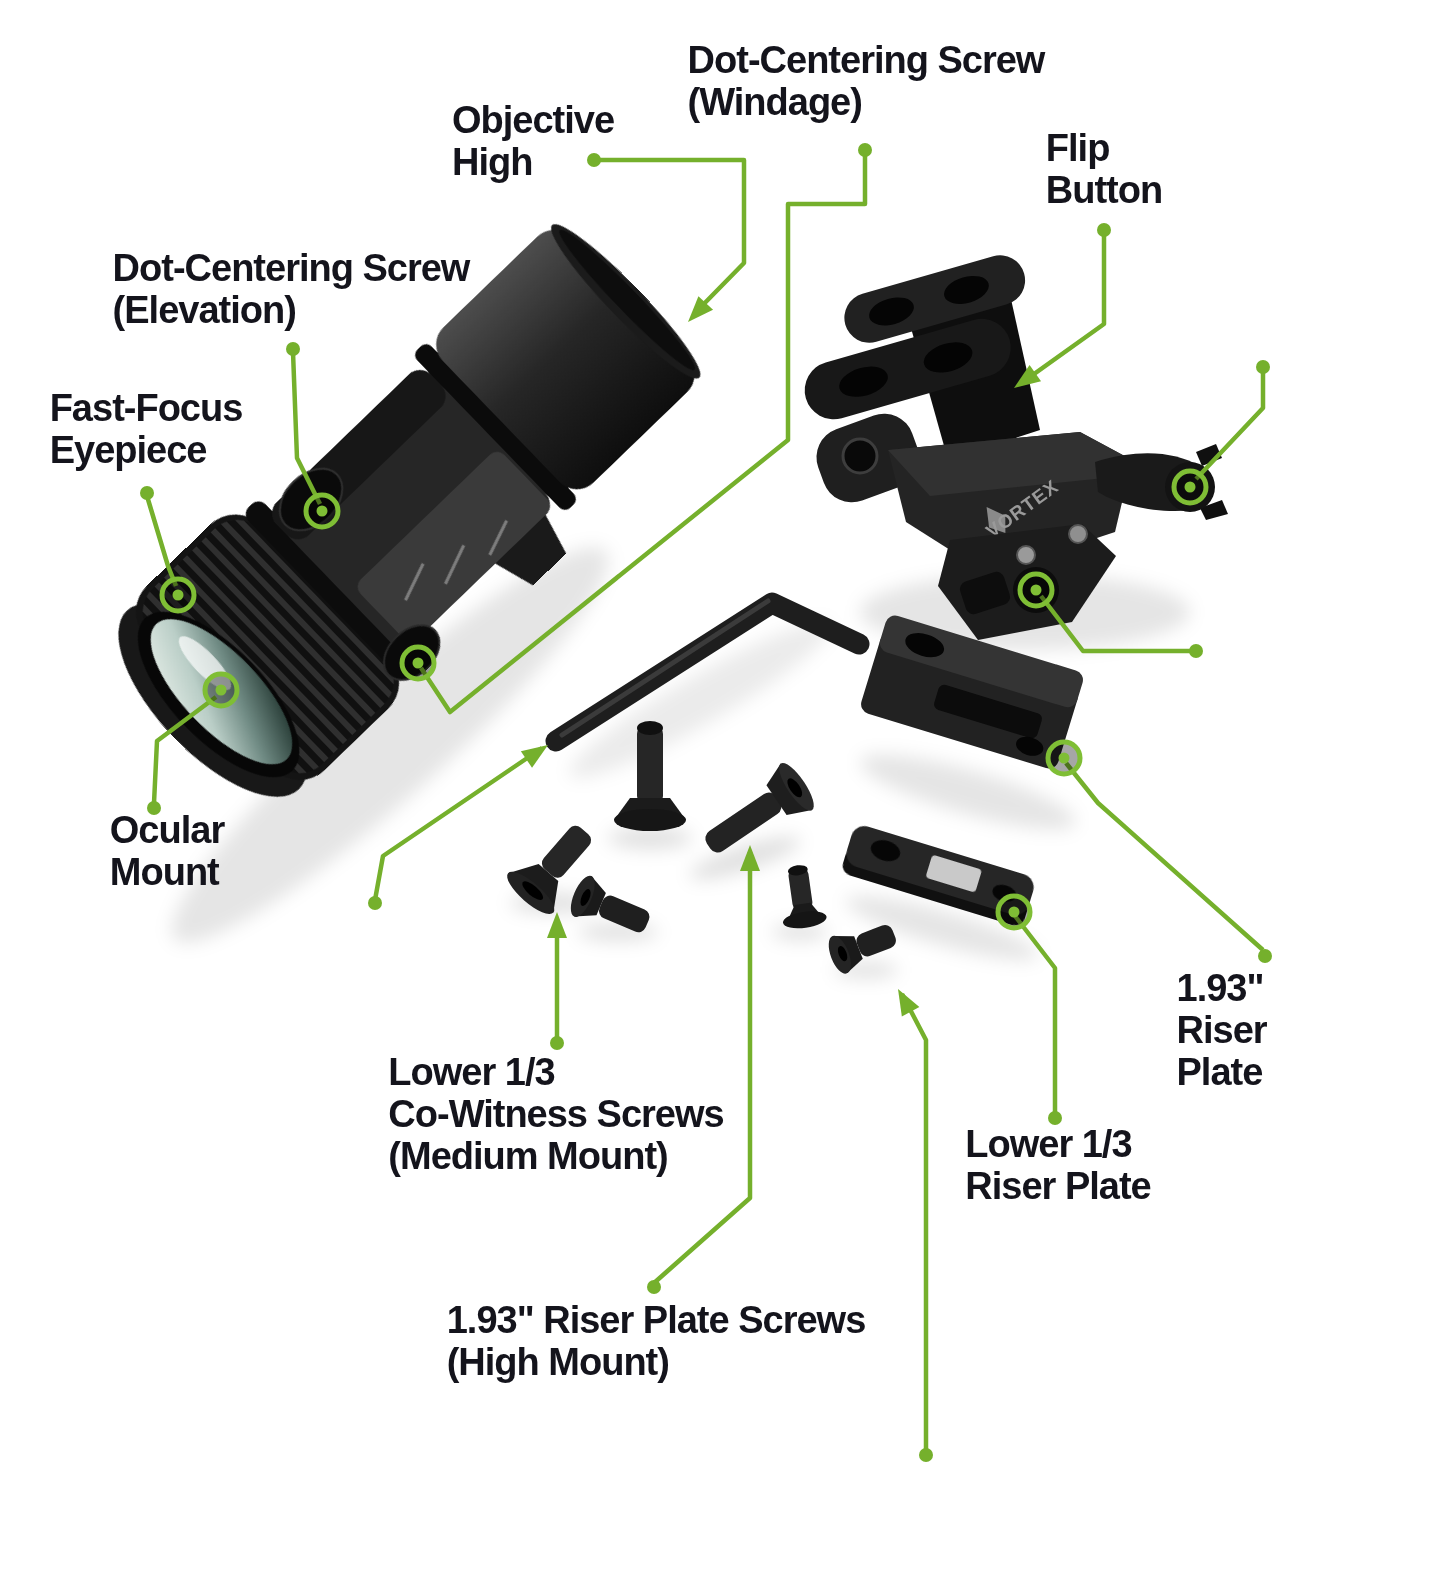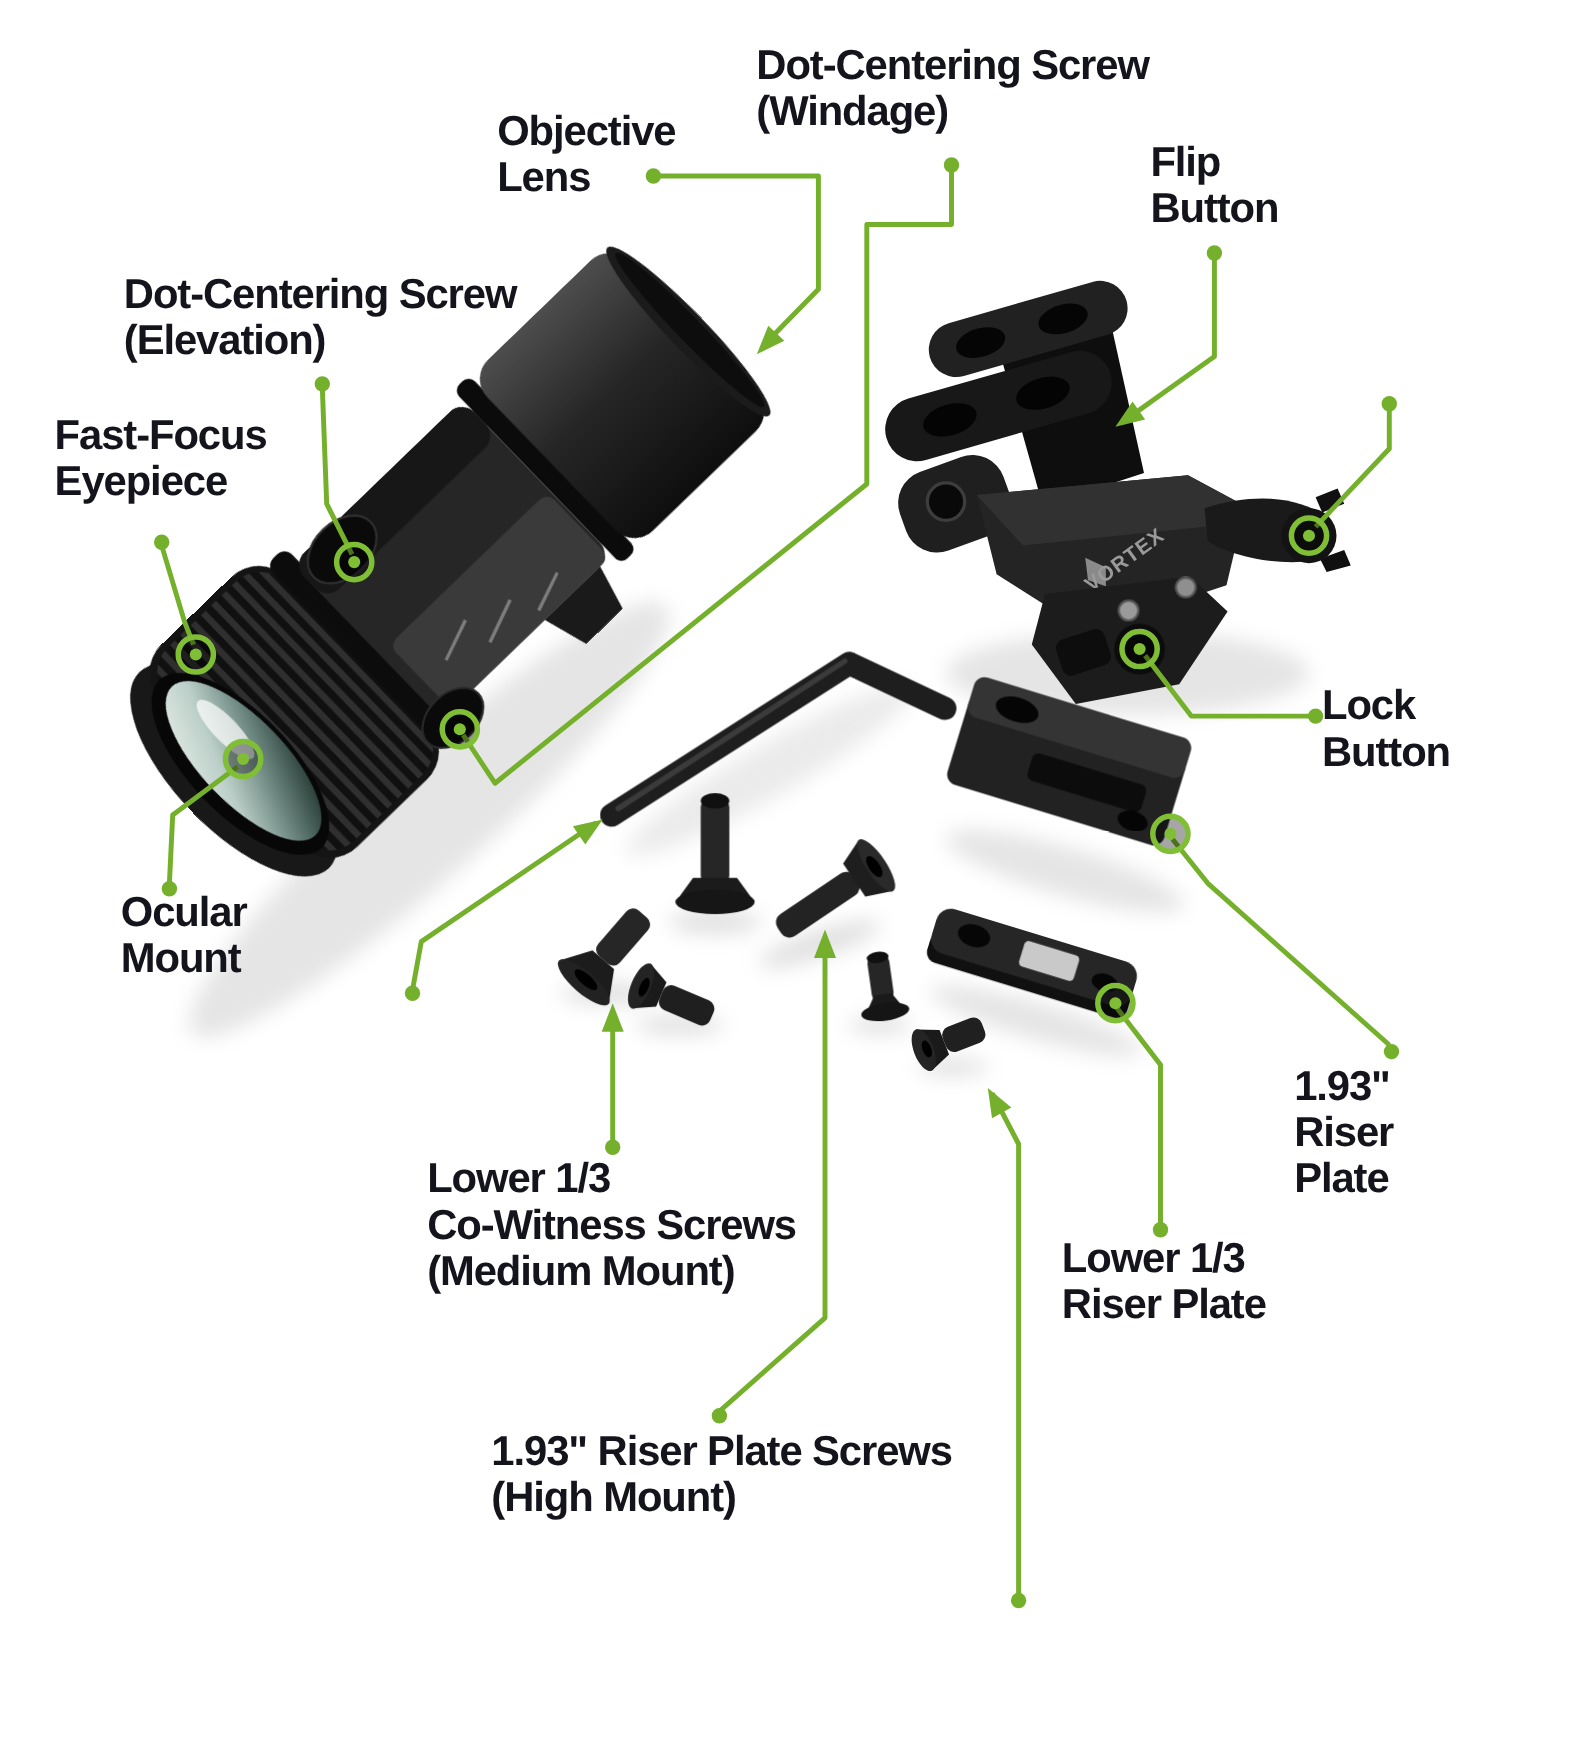--- a/index.html
+++ b/index.html
@@ -265,29 +265,27 @@
     <circle cx="1265" cy="956" r="7"></circle>
     <circle cx="1055" cy="1118" r="7"></circle>
     <circle cx="654" cy="1287" r="7"></circle>
     <circle cx="926" cy="1455" r="7"></circle>
   </g>
 </svg>
 
 <div class="callout" style="left:866px;top:40px">Dot-Centering Screw
 (Windage)</div>
 <div class="callout" style="left:533px;top:100px">Objective
-Lens</div>
+High</div>
 <div class="callout" style="left:1104px;top:128px">Flip
 Button</div>
 <div class="callout" style="left:291px;top:248px">Dot-Centering Screw
 (Elevation)</div>
-<div class="callout" style="left:146px;top:376px">Fast-Focus
+<div class="callout" style="left:146px;top:388px">Fast-Focus
 Eyepiece</div>
-<div class="callout" style="left:1260px;top:622px">Lock
-Button</div>
 <div class="callout" style="left:167px;top:810px">Ocular
 Mount</div>
 <div class="callout" style="left:556px;top:1052px">Lower 1/3
 Co-Witness Screws
 (Medium Mount)</div>
 <div class="callout" style="left:1266px;top:968px">1.93"
 Riser Plate</div>
 <div class="callout" style="left:1058px;top:1124px">Lower 1/3
 Riser Plate</div>
 <div class="callout" style="left:656px;top:1300px">1.93" Riser Plate Screws

